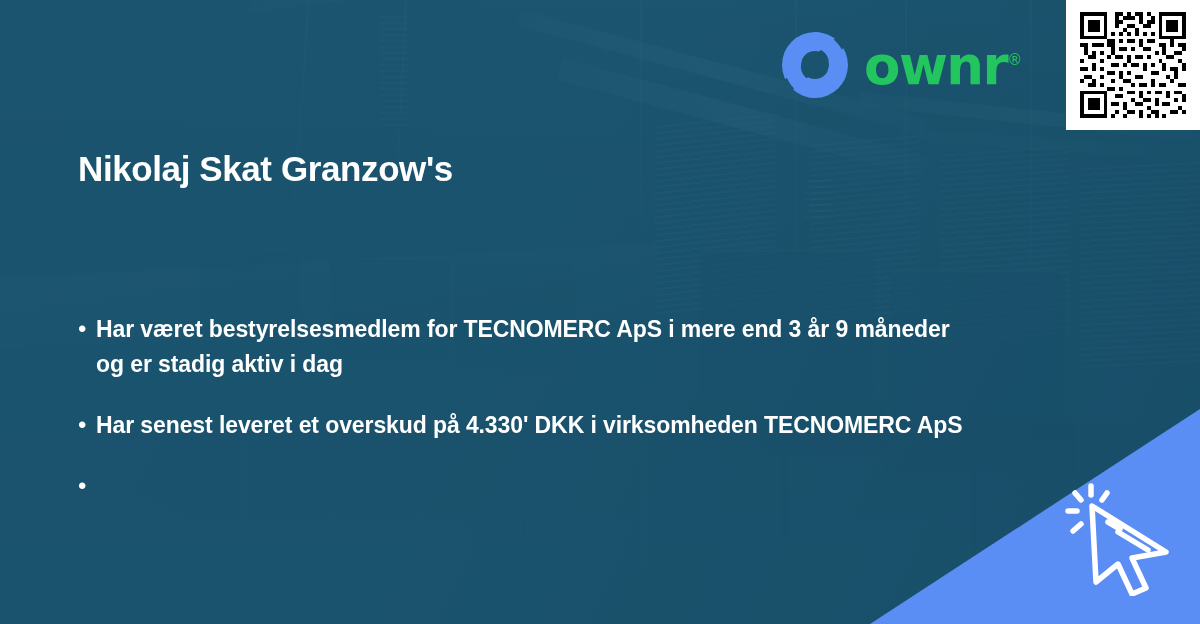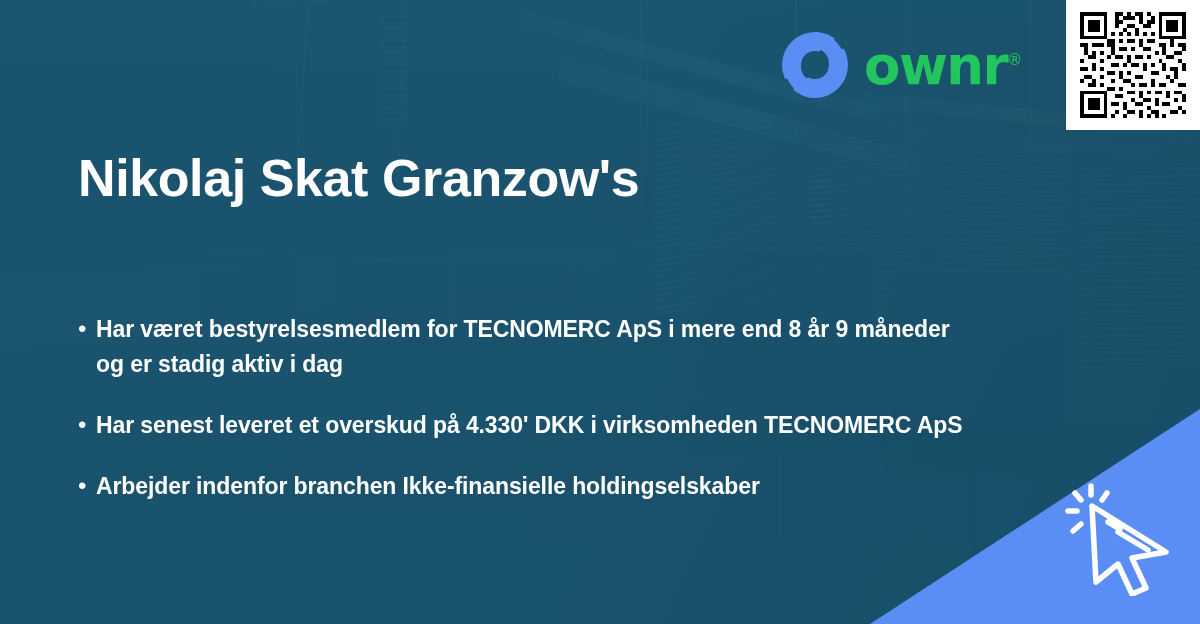--- a/index.html
+++ b/index.html
@@ -190,21 +190,21 @@
   }
 
   
   .headline {
     position: absolute;
     left: 78px; top: 148px;
     width: 820px;
     color: #ffffff;
   }
   .headline .line1 {
-    font-size: 52px;
+    font-size: 35px;
     font-weight: bold;
     line-height: 1.18;
     letter-spacing: -.4px;
   }
   .headline .line2 {
     font-size: 40px;
     font-weight: normal;
     line-height: 1.3;
     letter-spacing: -.2px;
   }
@@ -465,25 +465,24 @@
     <div class="logo-word"><span>ownr</span><span class="logo-reg">®</span></div>
   </div>
 
   <div class="headline">
     <div class="line1">Nikolaj Skat Granzow's</div>
   </div>
 
   <div class="bullets">
     <div class="bullet-row">
       <div class="bullet-dot">•</div>
-      <div class="bullet-text">Har været bestyrelsesmedlem for TECNOMERC ApS i mere end 8 år 9 måneder og er stadig aktiv i dag</div>
+      <div class="bullet-text">Har været bestyrelsesmedlem for TECNOMERC ApS i mere end 3 år 9 måneder og er stadig aktiv i dag</div>
     </div>
     <div class="bullet-row">
       <div class="bullet-dot">•</div>
       <div class="bullet-text">Har senest leveret et overskud på 4.330' DKK i virksomheden TECNOMERC ApS</div>
     </div>
     <div class="bullet-row">
       <div class="bullet-dot">•</div>
-      <div class="bullet-text">Arbejder indenfor branchen Ikke-finansielle holdingselskaber</div>
     </div>
   </div>
 
 </div>
 
 </body></html>

